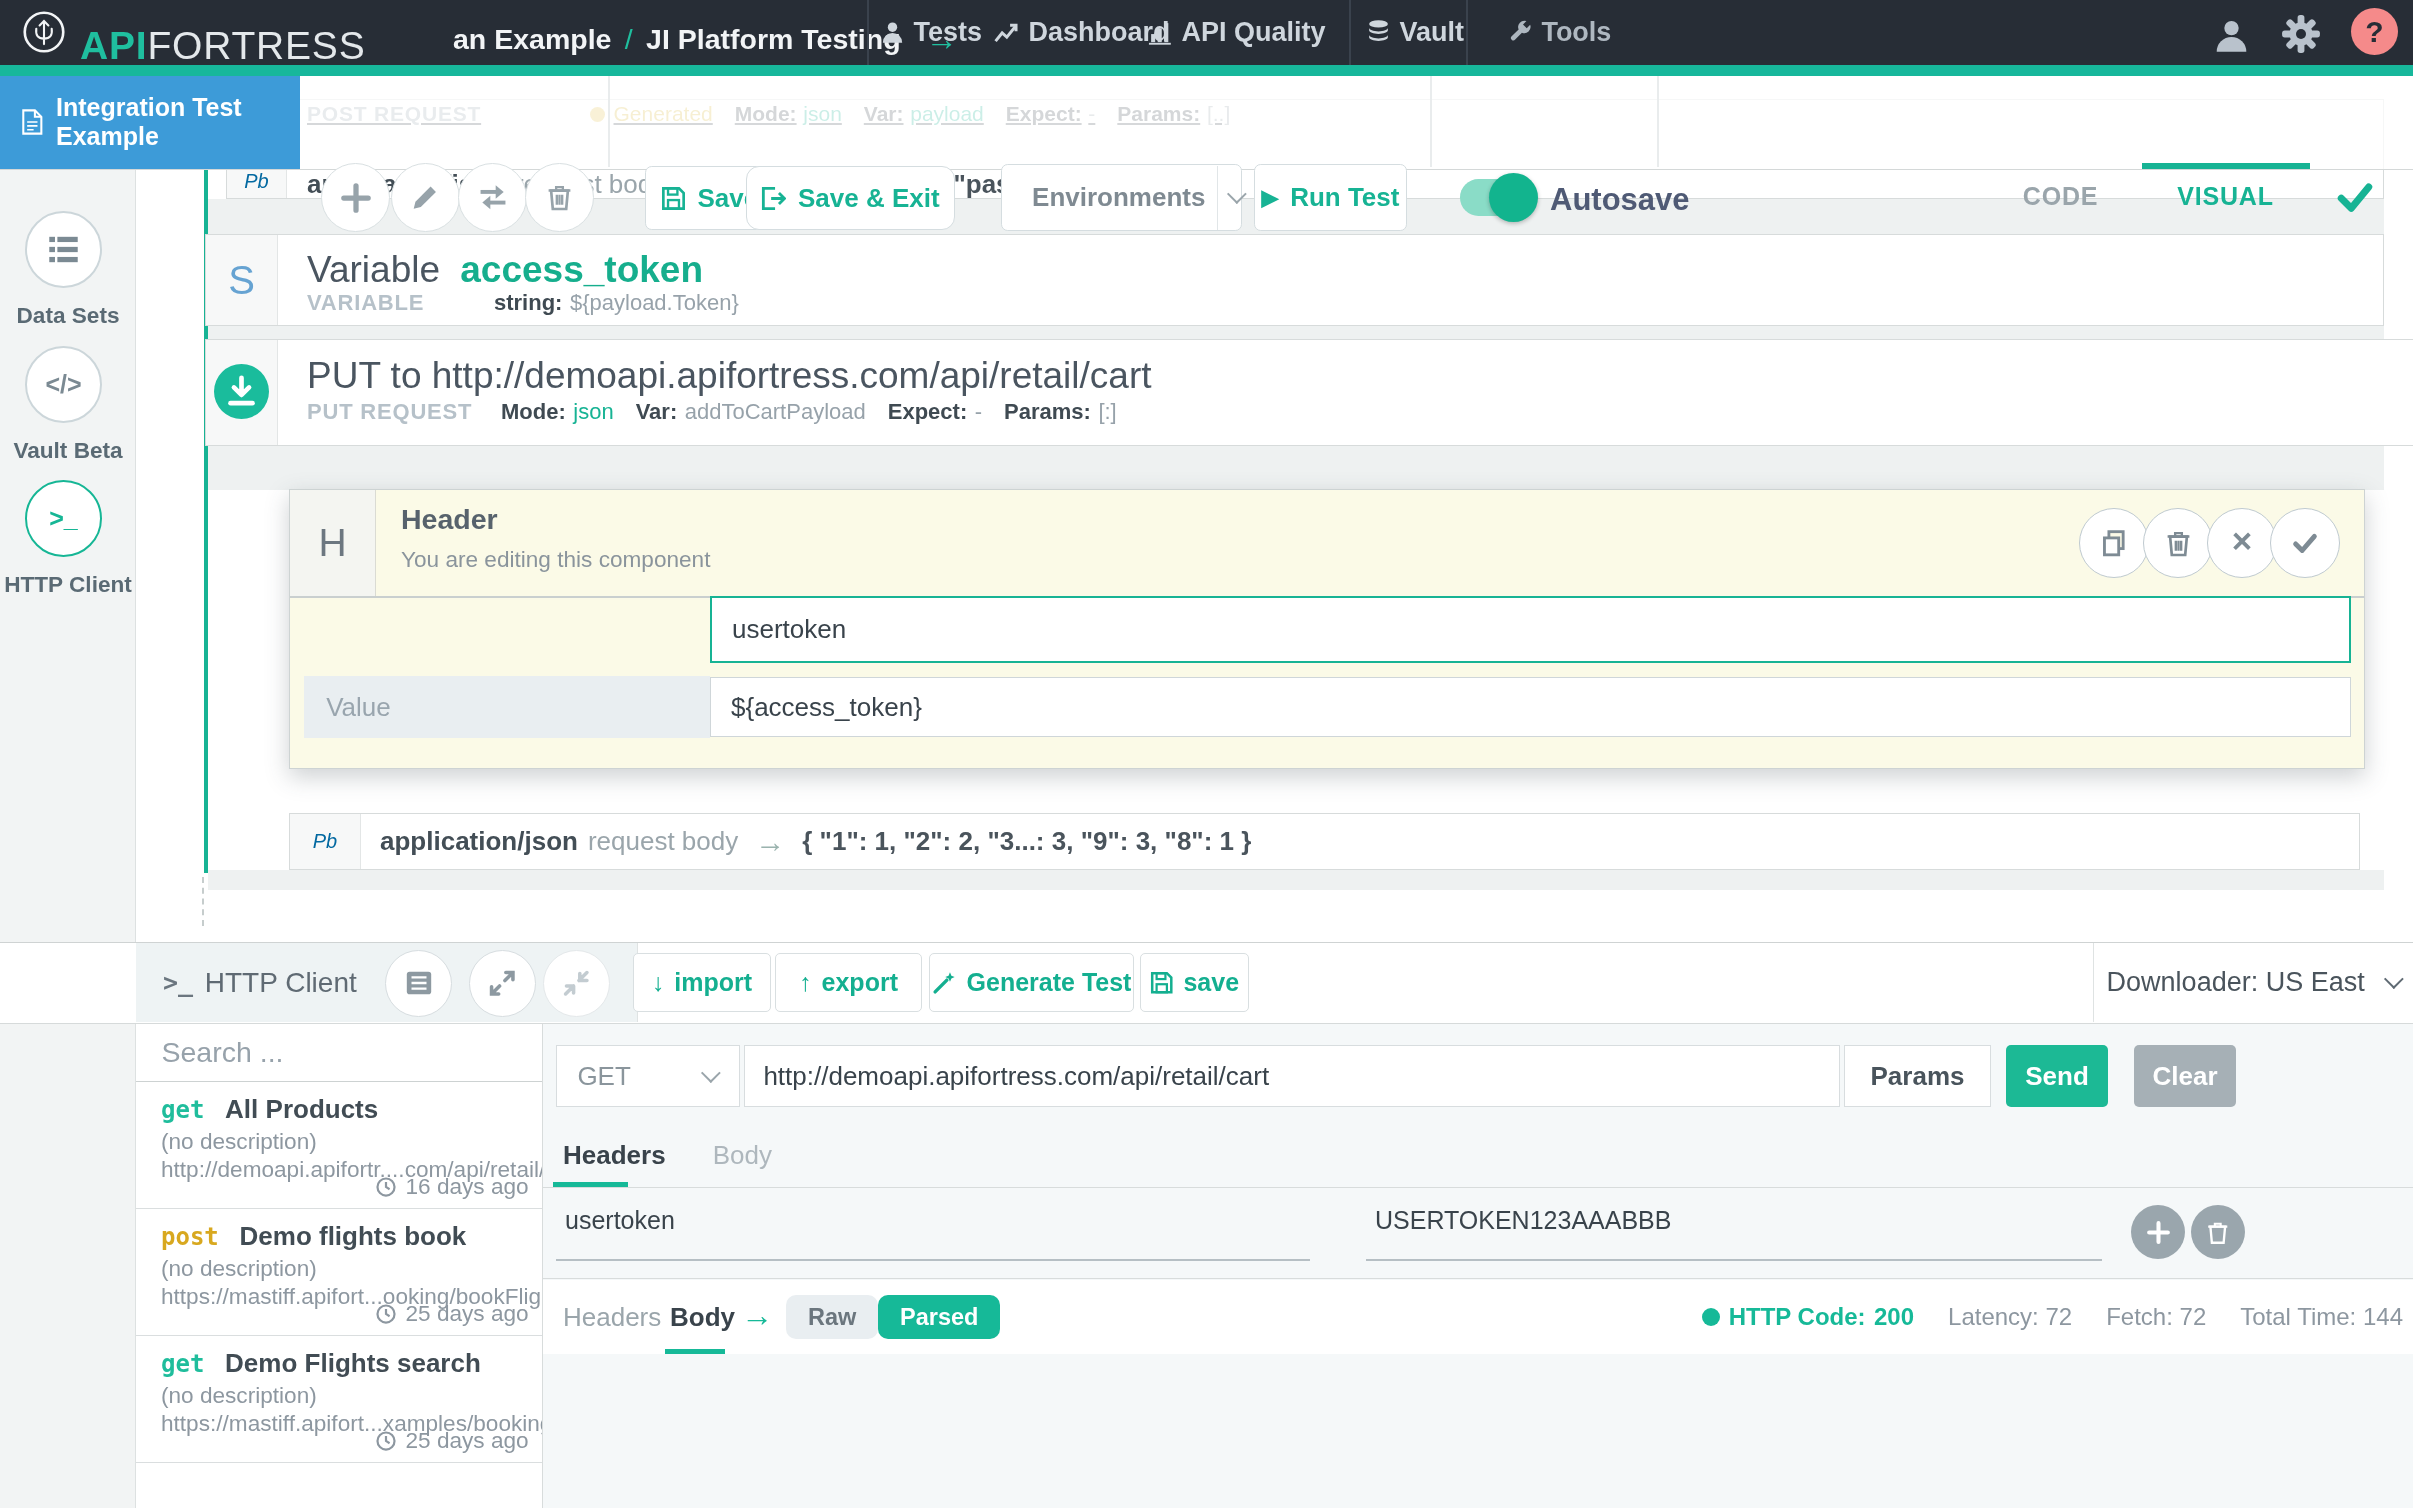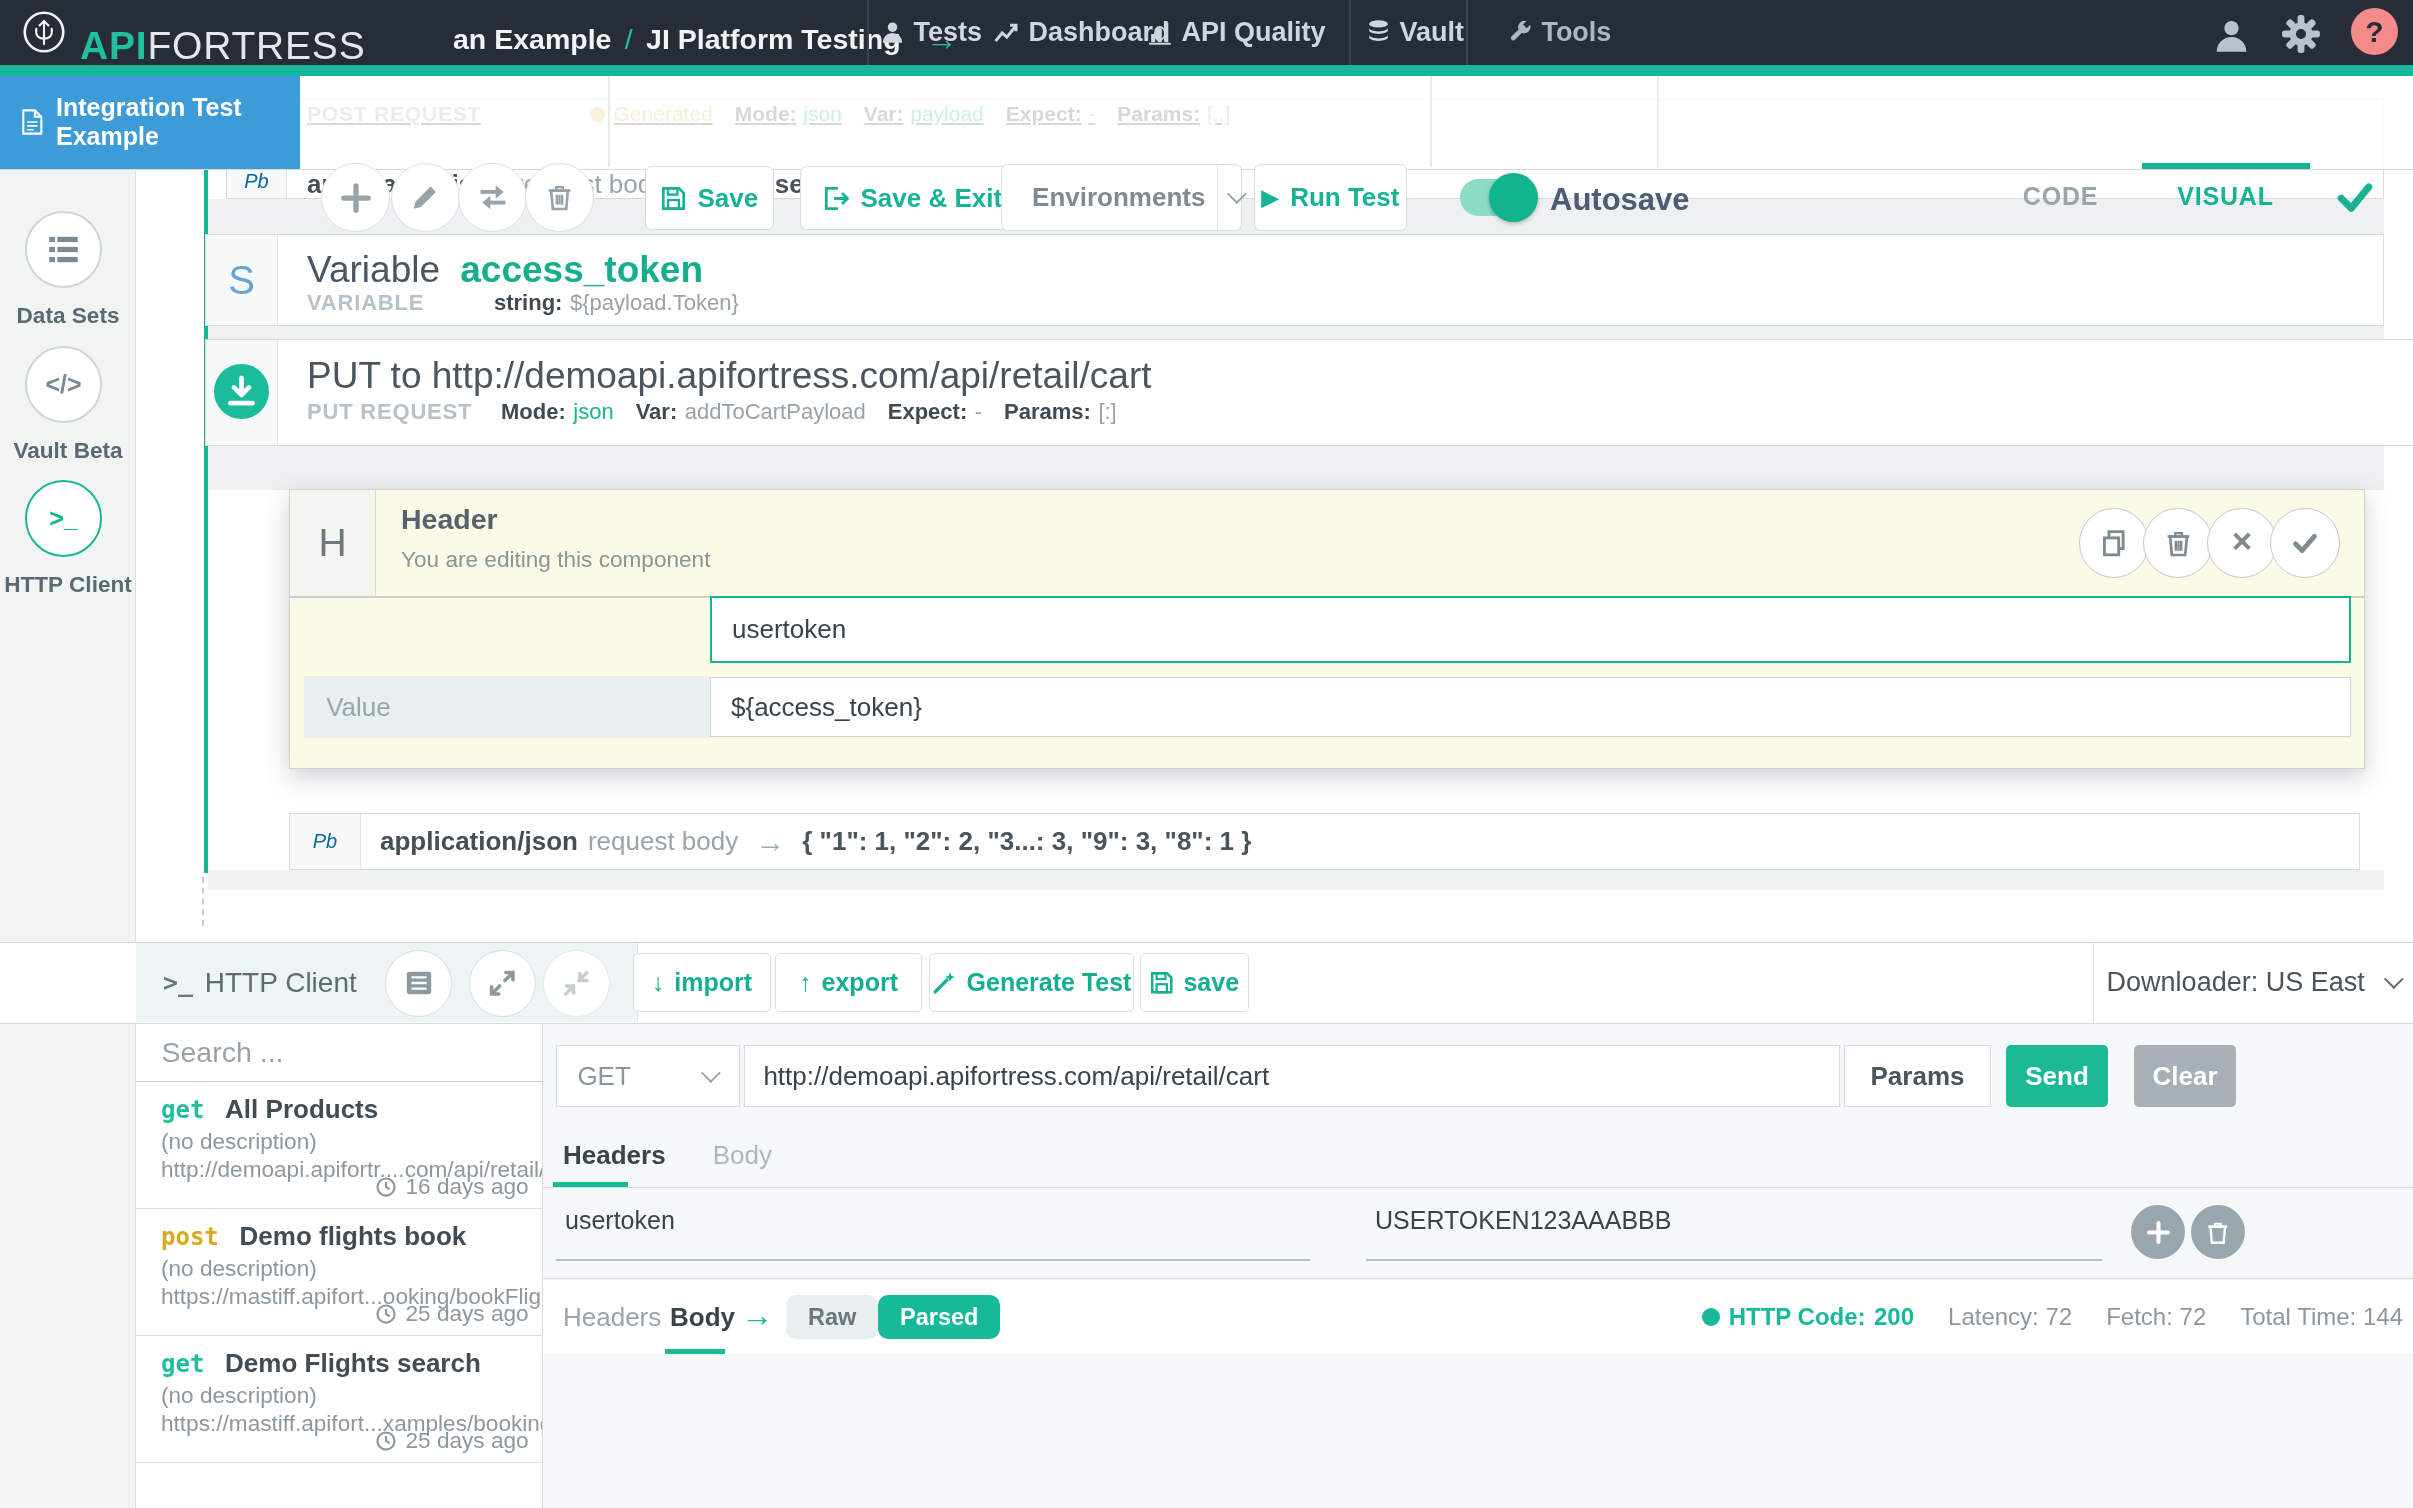--- a/index.html
+++ b/index.html
@@ -329,21 +329,21 @@
     <div class="tb-sep" style="left:608px;"></div>
 
     <div class="btn-white" style="left:645px;width:129px;">
       <svg width="25" height="25" viewBox="0 0 16 16">
           <path d="M1.5 1.5h10l3 3v10h-13z" fill="none" stroke="currentColor" stroke-width="1.7"></path>
           <rect x="4.5" y="9" width="7" height="5.5" fill="none" stroke="currentColor" stroke-width="1.5"></rect>
           <rect x="4.5" y="1.5" width="6" height="4" fill="none" stroke="currentColor" stroke-width="1.5"></rect>
         </svg>
       <span>Save</span>
     </div>
-    <div class="btn-white" style="left:800px;width:226px;">
+    <div class="btn-white" style="left:746px;width:209px;border-radius:13px;">
       <svg width="25" height="25" viewBox="0 0 16 16">
           <path d="M9 1.5H1.5v13H9" fill="none" stroke="currentColor" stroke-width="1.8"></path>
           <path d="M6.5 8H15M11.5 4.5L15 8l-3.5 3.5" fill="none" stroke="currentColor" stroke-width="1.8"></path>
         </svg>
       <span>Save &amp; Exit</span>
     </div>
 
     <div class="ghost" style="left:307px;">
       
     </div>

